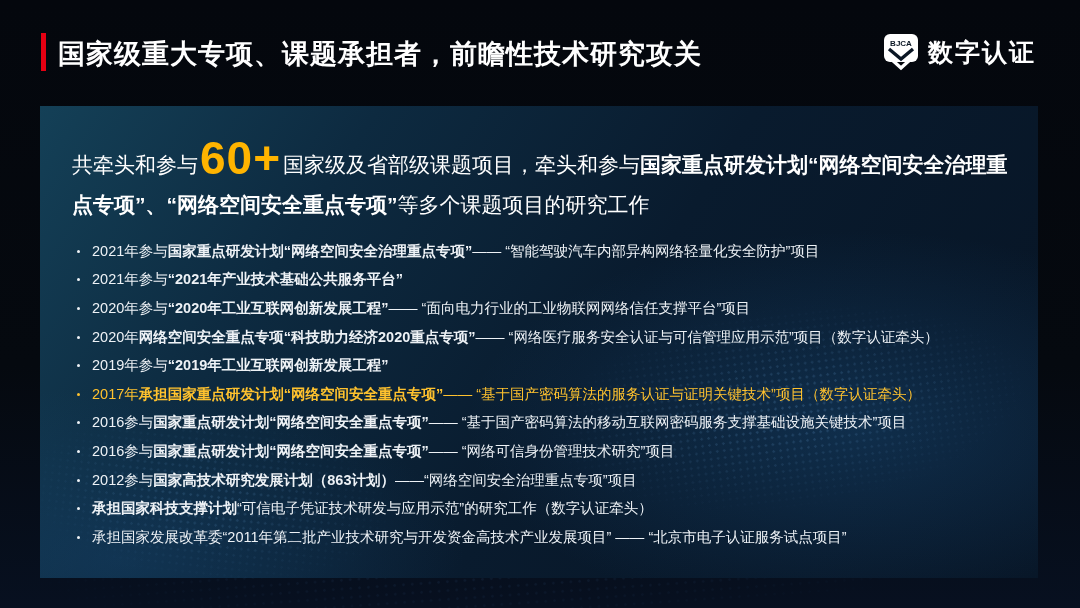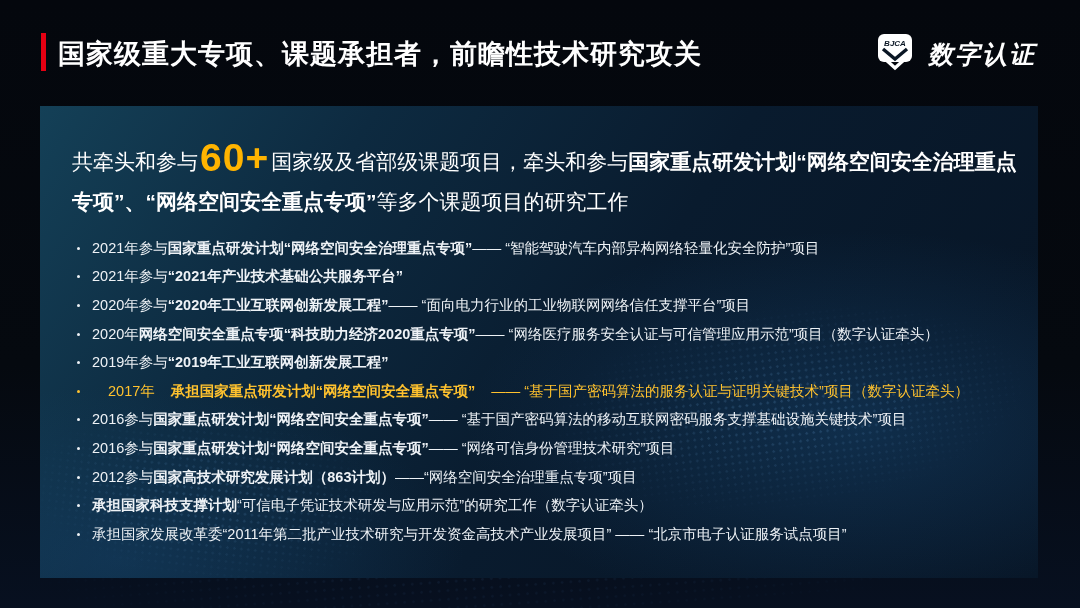--- a/index.html
+++ b/index.html
@@ -13,21 +13,21 @@
     background-image:radial-gradient(rgba(90,150,220,.18) 1px,transparent 1.4px);
     background-size:8px 8px;transform:rotate(-4deg) scale(1.1);
     -webkit-mask-image:radial-gradient(ellipse 60% 70% at 50% 60%,#000 20%,transparent 75%);
     mask-image:radial-gradient(ellipse 60% 70% at 50% 60%,#000 20%,transparent 75%);}
 
   
   .header{position:absolute;left:0;top:0;width:1080px;height:125px;}
   .accent-bar{position:absolute;left:41px;top:33px;width:5px;height:38px;}
   .title{position:absolute;left:58px;top:36px;margin:0;font-size:27px;font-weight:700;
          color:#ffffff;letter-spacing:1px;white-space:nowrap;}
-  .logo{position:absolute;right:44px;top:33px;display:flex;align-items:flex-end;gap:15px;font-style:italic;}
+  .logo{position:absolute;right:44px;top:33px;display:flex;align-items:center;gap:9px;}
   .logo-icon{width:36px;height:38px;display:block;}
   .logo-text{color:#ffffff;font-size:25px;font-weight:700;letter-spacing:2px;}
 
   
   .panel{position:absolute;left:40px;top:106px;width:998px;height:472px;overflow:hidden;
     background:
       radial-gradient(ellipse 560px 280px at 82% 68%, rgba(32,95,150,.32), transparent 70%),
       radial-gradient(ellipse 480px 240px at 8% 96%, rgba(28,80,130,.30), transparent 72%),
       linear-gradient(123deg,#144057 0%,#0d2a40 26%,#091b2e 55%,#071424 100%);}
   .panel-wave{position:absolute;background-image:radial-gradient(rgba(130,195,255,.30) 1px,transparent 1.5px);
@@ -35,29 +35,29 @@
   .pw1{right:-60px;bottom:40px;width:620px;height:260px;transform:rotate(-7deg);opacity:.55;
     -webkit-mask-image:radial-gradient(ellipse 55% 55% at 50% 50%,#000 15%,transparent 72%);
     mask-image:radial-gradient(ellipse 55% 55% at 50% 50%,#000 15%,transparent 72%);}
   .pw2{left:-70px;bottom:-30px;width:480px;height:220px;transform:rotate(6deg);opacity:.45;
     -webkit-mask-image:radial-gradient(ellipse 55% 55% at 50% 50%,#000 15%,transparent 72%);
     mask-image:radial-gradient(ellipse 55% 55% at 50% 50%,#000 15%,transparent 72%);}
 
   .panel-inner{position:relative;padding:32px 26px 0 32px;}
   .intro{margin:0;width:948px;font-size:21px;line-height:40px;color:#ffffff;font-weight:400;}
   .intro strong{font-weight:700;}
-  .big-num{font-size:39px;font-weight:700;vertical-align:-2px;letter-spacing:1px;padding:0 2px;}
+  .big-num{font-size:46px;font-weight:700;vertical-align:-2px;letter-spacing:1px;padding:0 2px;}
 
   .bullets{list-style:none;margin:12px 0 0 0;padding:0;}
   .bullet{display:flex;align-items:center;height:28.6px;white-space:nowrap;
           font-size:14.5px;color:#eef2f6;font-weight:400;}
   .bullet .dot{width:3px;height:3px;border-radius:50%;background:currentColor;
                margin:0 12px 0 5px;flex:0 0 auto;}
   .bullet .strong{font-weight:700;}
-  .bullet.hl{color:var(--hl,#ffc22e);gap:16px;}
+  .bullet.hl{color:var(--hl,#ffc22e);}
 </style>
 </head>
 <body>
 
 <div class="slide">
   <div class="bg-wave"></div>
 
   <div class="header">
     <div class="accent-bar" id="accent-bar" style="background: rgb(230, 0, 18);"></div>
     <h1 class="title">国家级重大专项、课题承担者，前瞻性技术研究攻关</h1>

